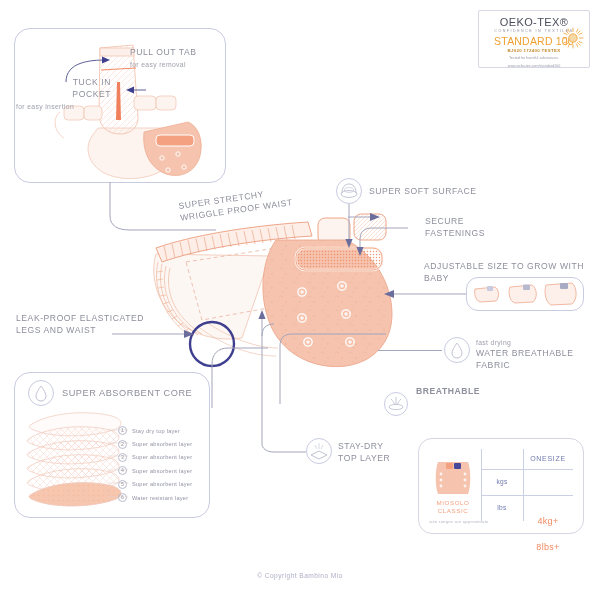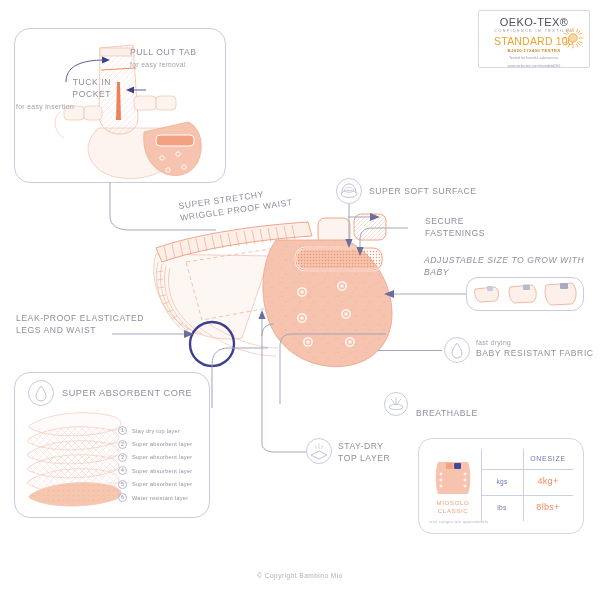--- a/index.html
+++ b/index.html
@@ -68,21 +68,21 @@
     width: 9px; height: 9px; border-radius: 50%;
     border: 1px solid #b9bbcd; color: #9193a4;
     font-size: 5.2px; line-height: 7.6px; text-align: center;
   }
   .layer-name { font-size: 5.6px; color: #9193a4; letter-spacing: 0.25px; }
 
   
   #sizebox { left: 418px; top: 438px; width: 166px; height: 96px; border-radius: 14px; border:1px solid #d5d6e2;}
   .st-col-head { font-size: 7px; color: #6f7ab0; letter-spacing: 0.7px; text-align: center; }
   .st-unit { font-size: 6.6px; color: #6f7ab0; letter-spacing: 0.3px; text-align: center; }
-  .st-val { font-size: 9px; color: #f08a62; letter-spacing: 0.3px; text-align: center; }
+  .st-val { font-size: 9px; color: #f08a62; letter-spacing: 0.3px; text-align: center; margin-top: 40px; }
   .st-line { position: absolute; background: #ccd0e4; }
   .st-brand { font-size: 6.2px; color: #f2a07e; letter-spacing: 0.6px; text-align: center; line-height: 8px; }
   .st-note { position:absolute; left: 10px; bottom: 9px; font-size: 4.3px; color: #b6b8c6; letter-spacing: 0.2px; }
 
   
   #footer {
     left: 0; top: 572px; width: 600px; text-align: center;
     font-size: 6.6px; color: #aeb0c4; letter-spacing: 0.45px;
   }
 </style>
@@ -289,21 +289,21 @@
     <polygon points="9,44 5.4,35 12.6,35" fill="#6b6e9c"></polygon>
   </svg>
 
   <div class="abs lbl" style="left:425px; top:216px; width:110px;">SECURE
 FASTENINGS</div>
   <svg class="abs" style="left:318px; top:222px;" width="94" height="36">
     <path d="M90 6 L54 6 C46 6 42 10 42 18 L42 28" fill="none" stroke="#a3a5bd" stroke-width="1"></path>
     <polygon points="42,34 38.4,25 45.6,25" fill="#6b6e9c"></polygon>
   </svg>
 
-  <div class="abs lbl" style="left:424px; top:255px; width:176px;font-style:italic;">ADJUSTABLE SIZE TO GROW WITH BABY</div>
+  <div class="abs lbl" style="left:424px; top:261px; width:176px;">ADJUSTABLE SIZE TO GROW WITH BABY</div>
   <div class="abs panel" style="left:466px; top:277px; width:118px; height:34px; border-radius:12px;"></div>
   <svg class="abs" style="left:472px; top:281px;" width="106" height="26" viewBox="0 0 106 26">
     <g fill="#fdf0ea" stroke="#eda88d" stroke-width="0.8">
       <path d="M3 8 L23 6 C27 8 28 16 24 20 L8 21 C3 19 2 12 3 8 Z"></path>
       <path d="M38 6 L60 4 C65 7 66 17 61 21 L43 22 C37 20 36 11 38 6 Z"></path>
       <path d="M74 4 L100 2 C105 6 106 18 100 23 L79 24 C73 21 72 10 74 4 Z"></path>
     </g>
     <rect x="15" y="5" width="6" height="5" rx="1" fill="#c9cbe0"></rect>
     <rect x="51" y="3.5" width="7" height="5.5" rx="1" fill="#b7b9cf"></rect>
     <rect x="88" y="2" width="8" height="6" rx="1" fill="#a9abc4"></rect>
@@ -319,34 +319,34 @@
     <line x1="0" y1="6" x2="74" y2="6" stroke="#a3a5bd" stroke-width="1"></line>
     <polygon points="82,6 72,2 72,10" fill="#6b6e9c"></polygon>
   </svg>
 
   <div class="abs icirc" style="left:444px; top:337px; width:26px; height:26px;">
     <svg width="24" height="24" viewBox="0 0 24 24">
       <path d="M12 5 C12 5 7 11.5 7 15 C7 18 9.2 20 12 20 C14.8 20 17 18 17 15 C17 11.5 12 5 12 5 Z" fill="none" stroke="#b9bbcd" stroke-width="0.9"></path>
     </svg>
   </div>
   <div class="abs lbl-sub" style="left:476px; top:338px;">fast drying</div>
-  <div class="abs lbl" style="left:476px; top:348px; width:124px;">BABY RESISTANT FABRIC</div>
+  <div class="abs lbl" style="left:476px; top:348px; width:124px;">WATER BREATHABLE FABRIC</div>
   <div class="abs conn conn-h" style="left:378px; top:350px; width:64px;"></div>
 
   <div class="abs icirc" style="left:384px; top:392px; width:24px; height:24px;">
     <svg width="22" height="22" viewBox="0 0 22 22">
       <ellipse cx="11" cy="14" rx="7" ry="2.6" fill="none" stroke="#b9bbcd" stroke-width="0.8"></ellipse>
       <g stroke="#b9bbcd" stroke-width="0.8" fill="none">
         <line x1="11" y1="4" x2="11" y2="12"></line>
         <path d="M6 6 C8 8 9 9.5 9.5 11.5"></path>
         <path d="M16 6 C14 8 13 9.5 12.5 11.5"></path>
       </g>
     </svg>
   </div>
-  <div class="abs lbl" style="left:416px; top:408px; width:110px;">BREATHABLE</div>
+  <div class="abs lbl" style="left:416px; top:386px; width:110px;font-weight:bold;">BREATHABLE</div>
   <svg class="abs" style="left:272px; top:330px;" width="114" height="74">
     <path d="M8 74 L8 16 C8 8 12 4 20 4 L114 4" fill="none" stroke="#a3a5bd" stroke-width="1"></path>
   </svg>
 
   <div class="abs icirc" style="left:306px; top:438px; width:26px; height:26px;">
     <svg width="24" height="24" viewBox="0 0 24 24">
       <path d="M4 16 L12 12 L20 16 L12 20 Z" fill="none" stroke="#b9bbcd" stroke-width="0.9"></path>
       <g stroke="#cdcfdd" stroke-width="0.8" fill="none">
         <line x1="12" y1="4" x2="12" y2="10"></line>
         <line x1="8" y1="6" x2="10" y2="10"></line>

